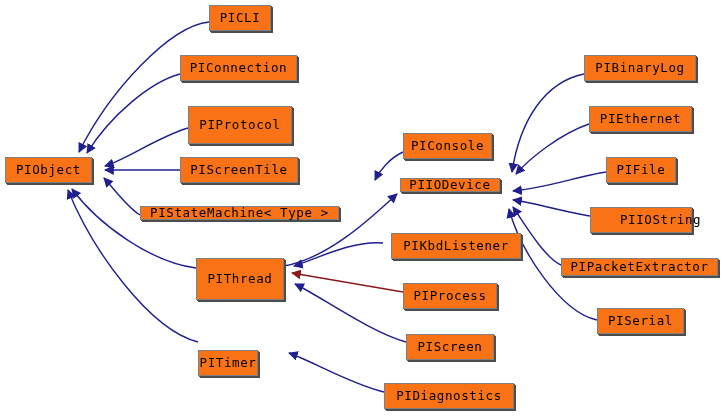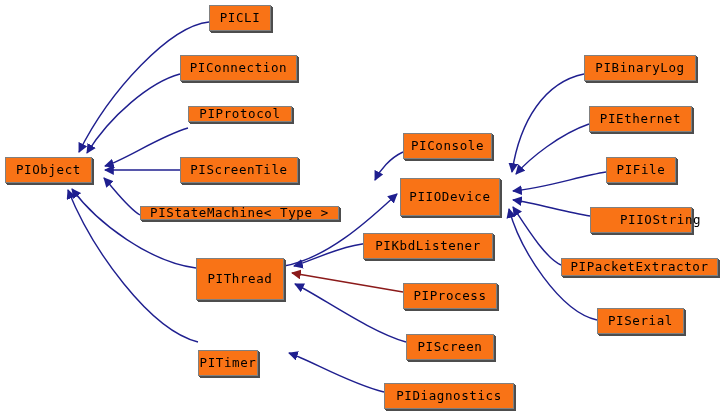--- a/index.html
+++ b/index.html
@@ -83,42 +83,42 @@
   <div id="nodes">
       <div class="node" style="left: 5px; top: 157px; width: 87px; height: 26px;">
         <span class="node-label">PIObject</span>
       </div>
       <div class="node" style="left: 209px; top: 5px; width: 62px; height: 26px;">
         <span class="node-label">PICLI</span>
       </div>
       <div class="node" style="left: 180px; top: 55px; width: 117px; height: 26px;">
         <span class="node-label">PIConnection</span>
       </div>
-      <div class="node" style="left: 188px; top: 106px; width: 104px; height: 16px; justify-content: center;">
+      <div class="node" style="left: 188px; top: 106px; width: 104px; height: 38px; justify-content: center;">
         <span class="node-label">PIProtocol</span>
       </div>
       <div class="node" style="left: 180px; top: 157px; width: 118px; height: 26px;">
         <span class="node-label">PIScreenTile</span>
       </div>
       <div class="node" style="left: 140px; top: 206px; width: 199px; height: 14px;">
         <span class="node-label">PIStateMachine&lt; Type &gt;</span>
       </div>
       <div class="node" style="left: 196px; top: 258px; width: 88px; height: 42px;">
         <span class="node-label">PIThread</span>
       </div>
       <div class="node" style="left: 198px; top: 350px; width: 60px; height: 26px;">
         <span class="node-label">PITimer</span>
       </div>
       <div class="node" style="left: 403px; top: 133px; width: 89px; height: 26px;">
         <span class="node-label">PIConsole</span>
       </div>
-      <div class="node" style="left: 400px; top: 178px; width: 100px; height: 38px;">
+      <div class="node" style="left: 400px; top: 178px; width: 100px; height: 14px;">
         <span class="node-label">PIIODevice</span>
       </div>
-      <div class="node" style="left: 363px; top: 233px; width: 130px; height: 26px;">
+      <div class="node" style="left: 391px; top: 233px; width: 130px; height: 26px;">
         <span class="node-label">PIKbdListener</span>
       </div>
       <div class="node" style="left: 403px; top: 283px; width: 94px; height: 26px;">
         <span class="node-label">PIProcess</span>
       </div>
       <div class="node" style="left: 406px; top: 334px; width: 88px; height: 26px;">
         <span class="node-label">PIScreen</span>
       </div>
       <div class="node" style="left: 384px; top: 383px; width: 130px; height: 26px;">
         <span class="node-label">PIDiagnostics</span>

